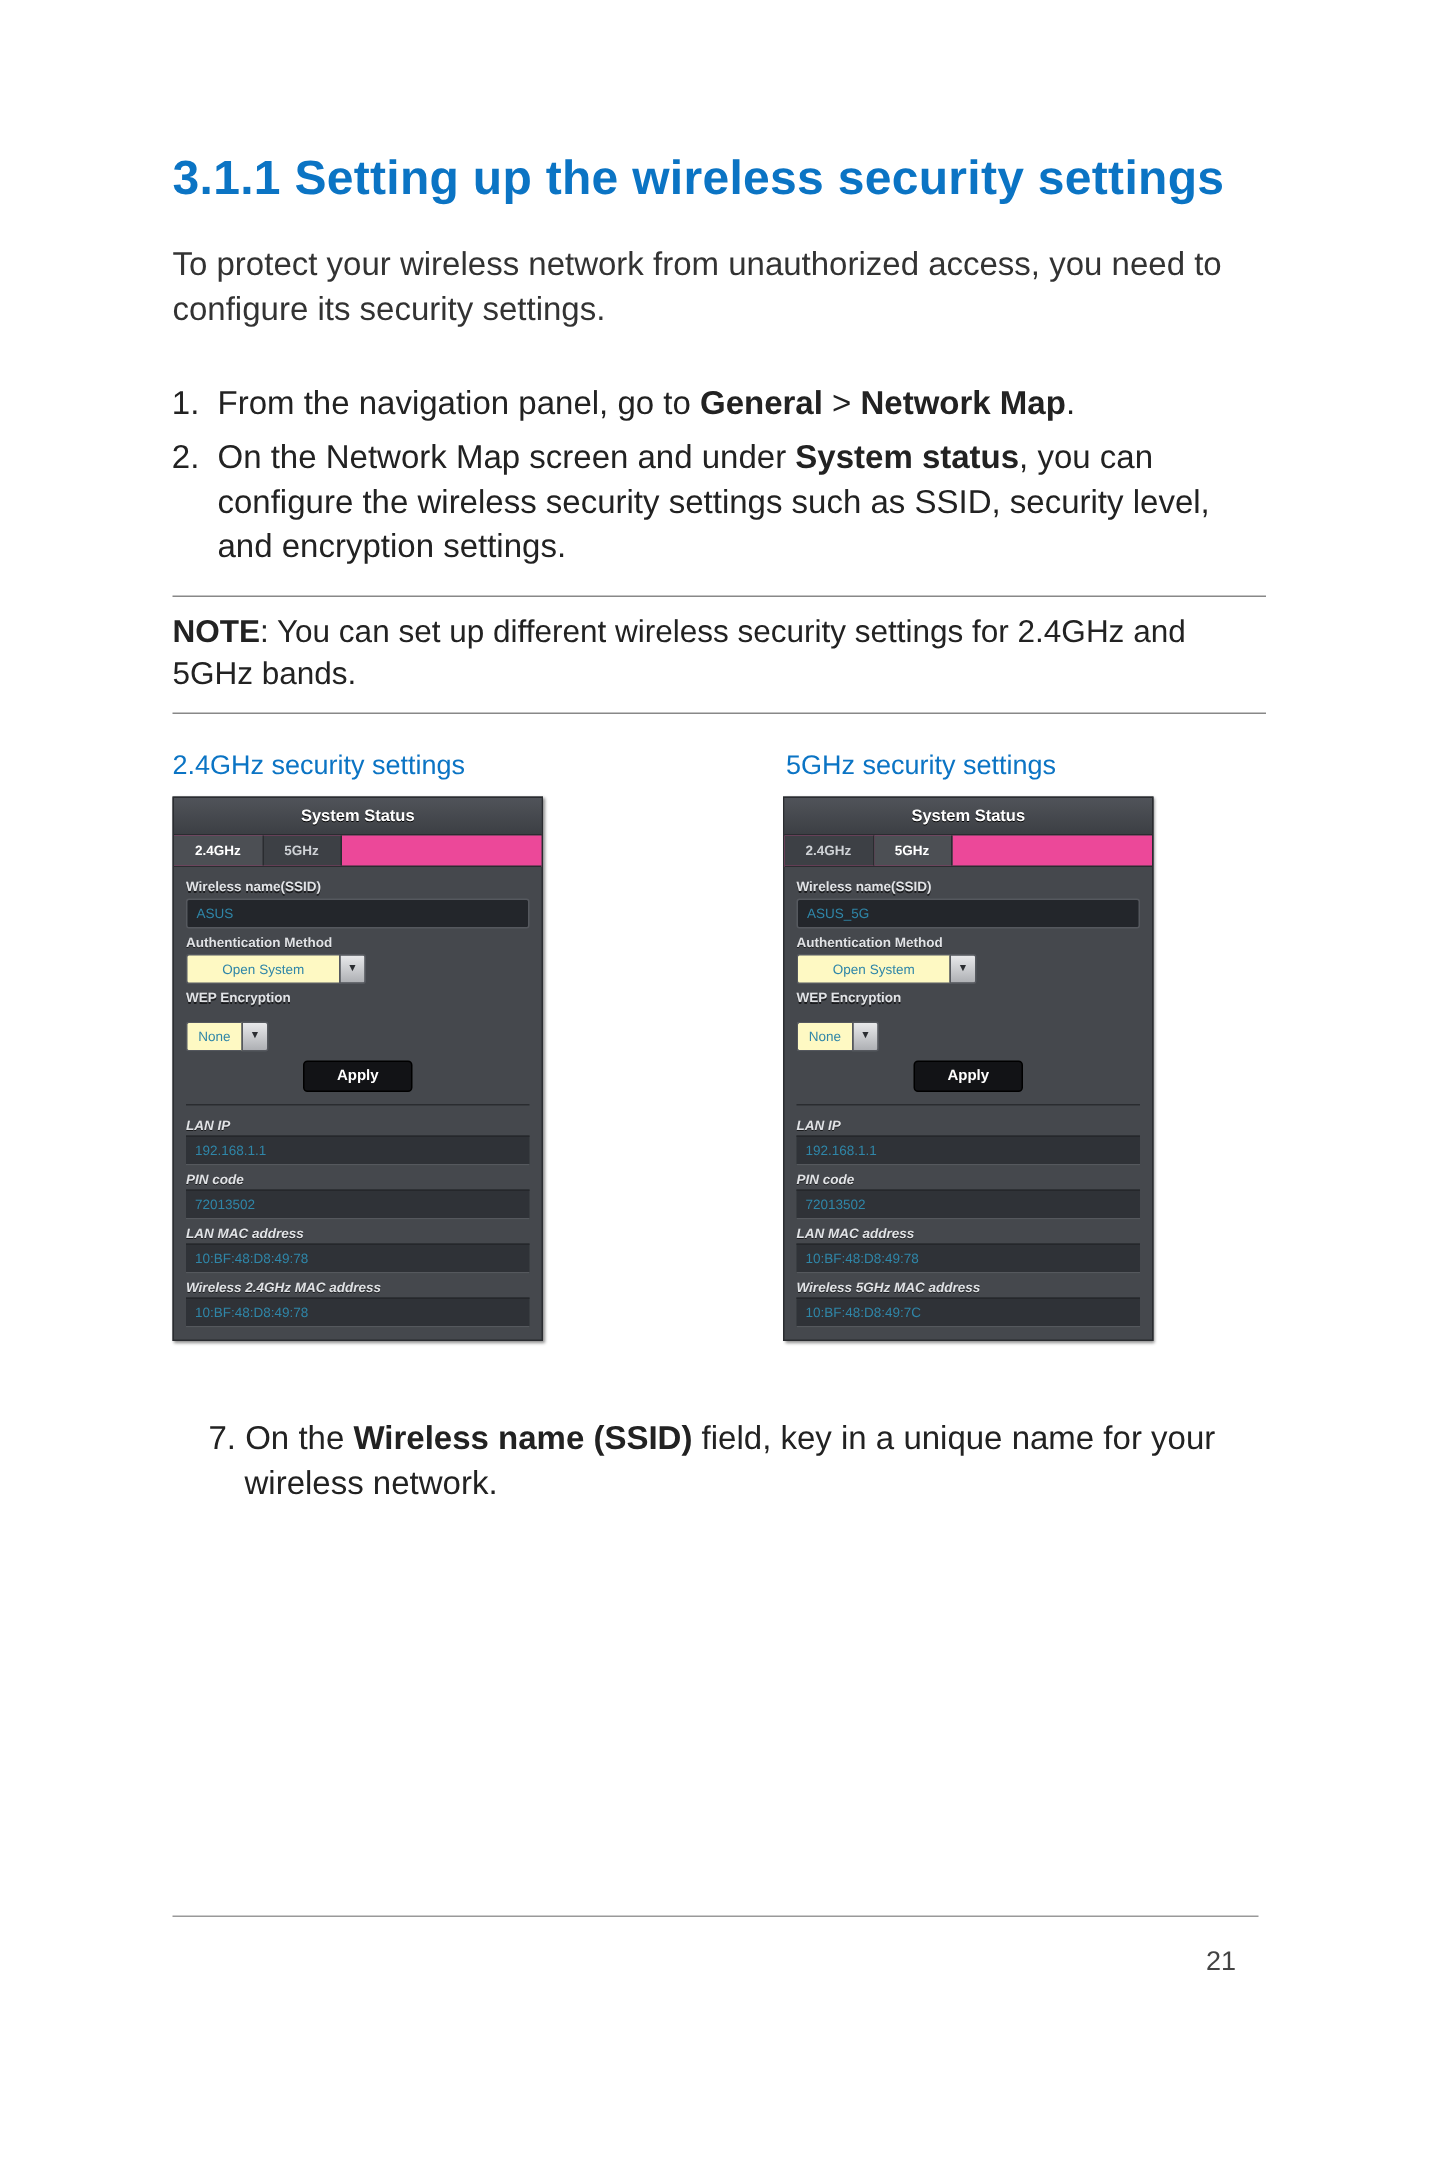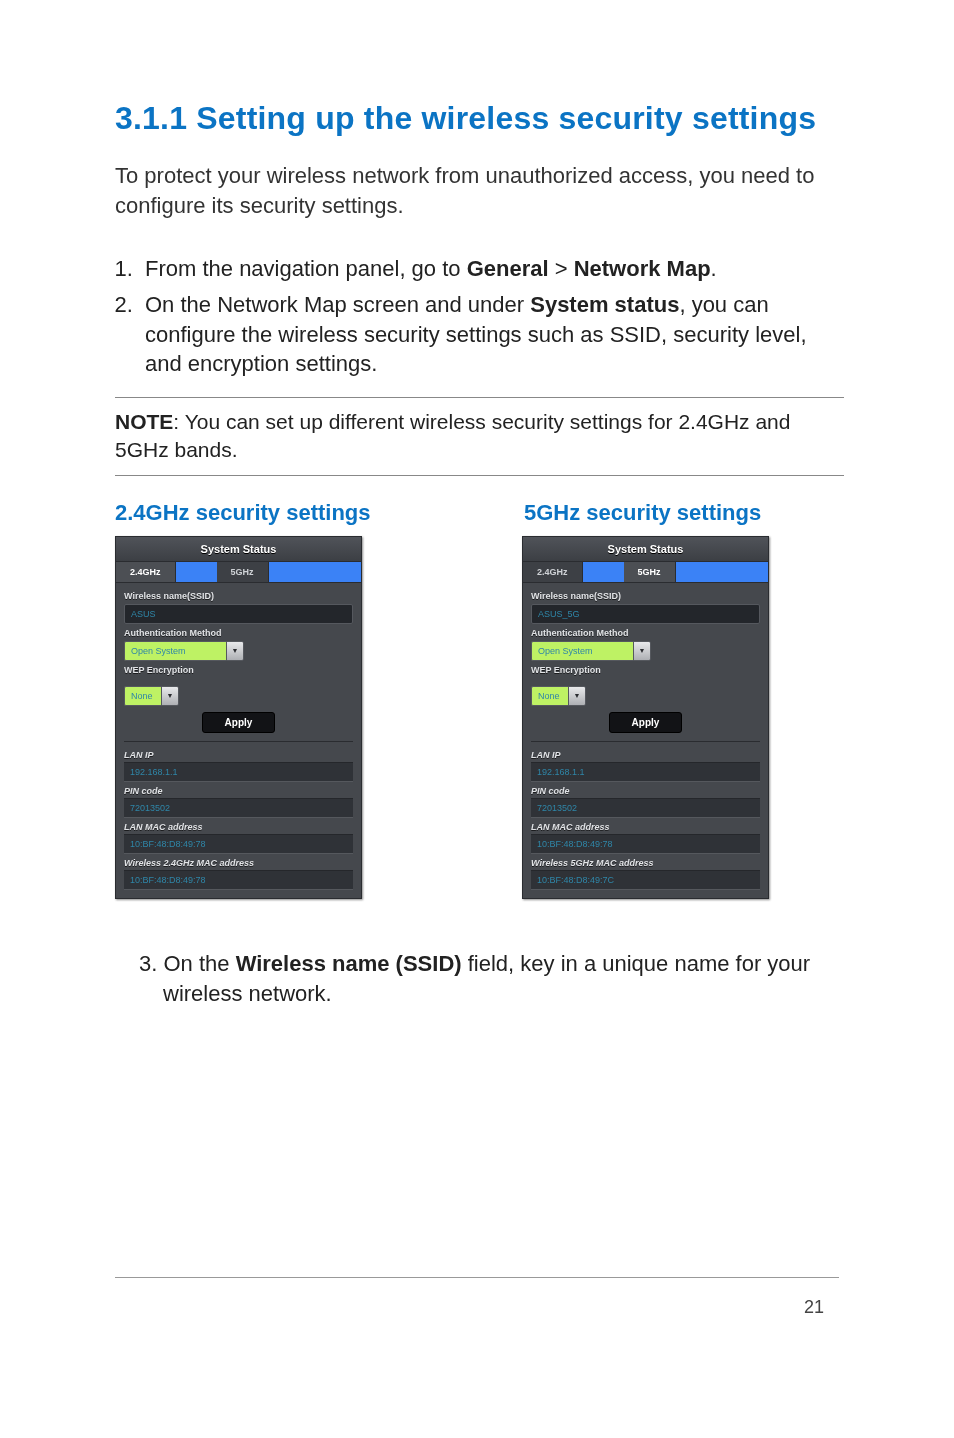--- a/index.html
+++ b/index.html
@@ -55,22 +55,22 @@
     line-height: 1.35;
     margin: 6px 0;
   }
   .subhead-row {
     display: flex;
     margin-top: 24px;
     margin-bottom: 10px;
   }
   .subhead {
     color: #0b74c4;
-    font-size: 22px;
-    font-weight: 700;
+    font-size: 18px;
+    font-weight: 400;
   }
   .subhead.left { flex: 1; }
   .subhead.right { width: 320px; text-align: left; }
 
   .panels {
     display: flex;
     gap: 160px;
     margin-bottom: 50px;
   }
   .panel {
@@ -87,23 +87,22 @@
     text-align: center;
     font-weight: 700;
     color: #fff;
     font-size: 11px;
     padding: 6px 0;
     border-bottom: 1px solid #2a2c30;
     text-shadow: 0 1px 0 #000;
   }
   .tab-row {
     display: flex;
-    background: #3b82f6;
+    background: #ec4899;
     border-bottom: 1px solid #2a2c30;
-    gap: 41px;
   }
   .tab {
     padding: 5px 14px;
     font-size: 9px;
     font-weight: 700;
     color: #cfd2d6;
     border-right: 1px solid #2a2c30;
     background: #3d4045;
   }
   .tab.active {
@@ -131,27 +130,28 @@
     width: calc(100% - 14px);
   }
   .sel-wrap {
     display: flex;
     align-items: stretch;
     width: 120px;
   }
   .sel-wrap.small { width: 55px; margin-top: 11px; }
   .sel-box {
     flex: 1;
-    background: #bef264;
+    background: #fef9c3;
     border: 1px solid #55585e;
     border-right: none;
     border-radius: 2px 0 0 2px;
     padding: 4px 6px;
     color: #2f86a8;
     font-size: 9px;
+    text-align: center;
   }
   .sel-btn {
     width: 16px;
     background: linear-gradient(#e8e9eb, #aeb0b4);
     border: 1px solid #55585e;
     border-radius: 0 2px 2px 0;
     display: flex;
     align-items: center;
     justify-content: center;
     color: #2b2d31;
@@ -318,19 +318,19 @@
         <div class="info-lbl">LAN MAC address</div>
         <div class="info-val">10:BF:48:D8:49:78</div>
         <div class="info-lbl">Wireless 5GHz MAC address</div>
         <div class="info-val">10:BF:48:D8:49:7C</div>
       </div>
     </div>
 
   </div>
 
   <p class="step3">
-    <span>3.  On the </span><span class="bold">Wireless name (SSID)</span><span> field, key in a unique name for your wireless network.</span>
+    <span>7.  On the </span><span class="bold">Wireless name (SSID)</span><span> field, key in a unique name for your wireless network.</span>
   </p>
 
   <div class="btm-rule"></div>
   <div class="pagenum">21</div>
 
 </div>
 
 </body></html>

